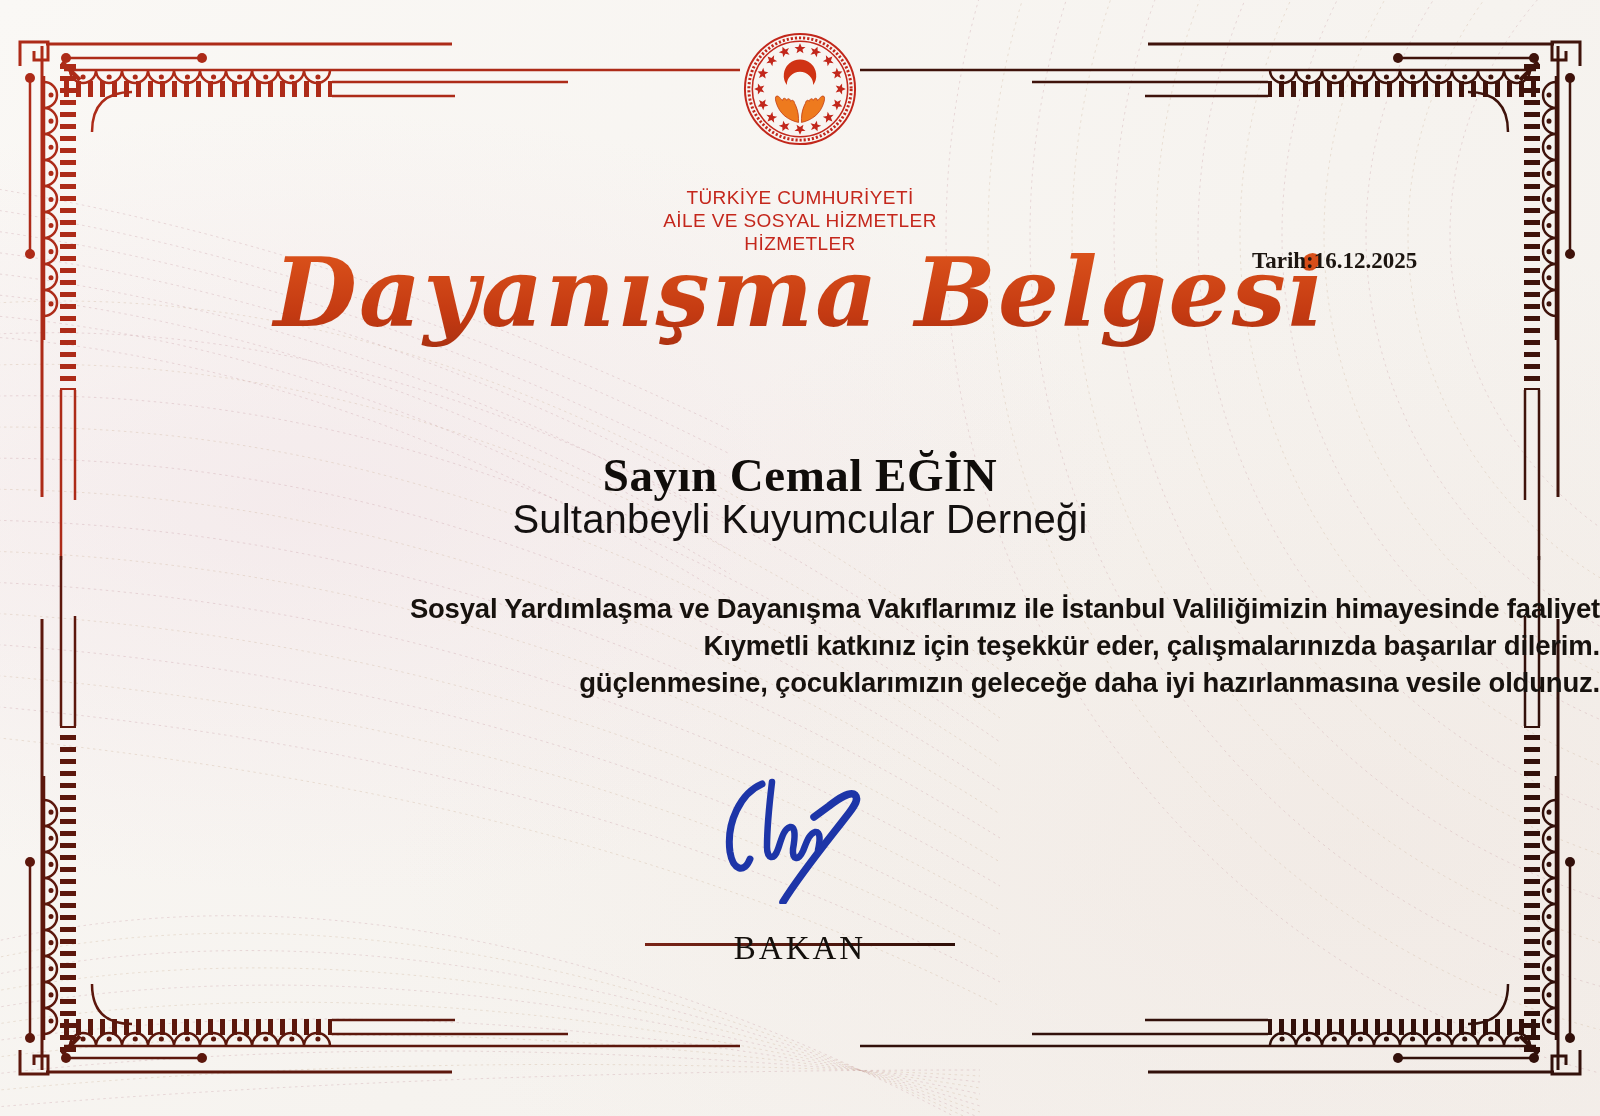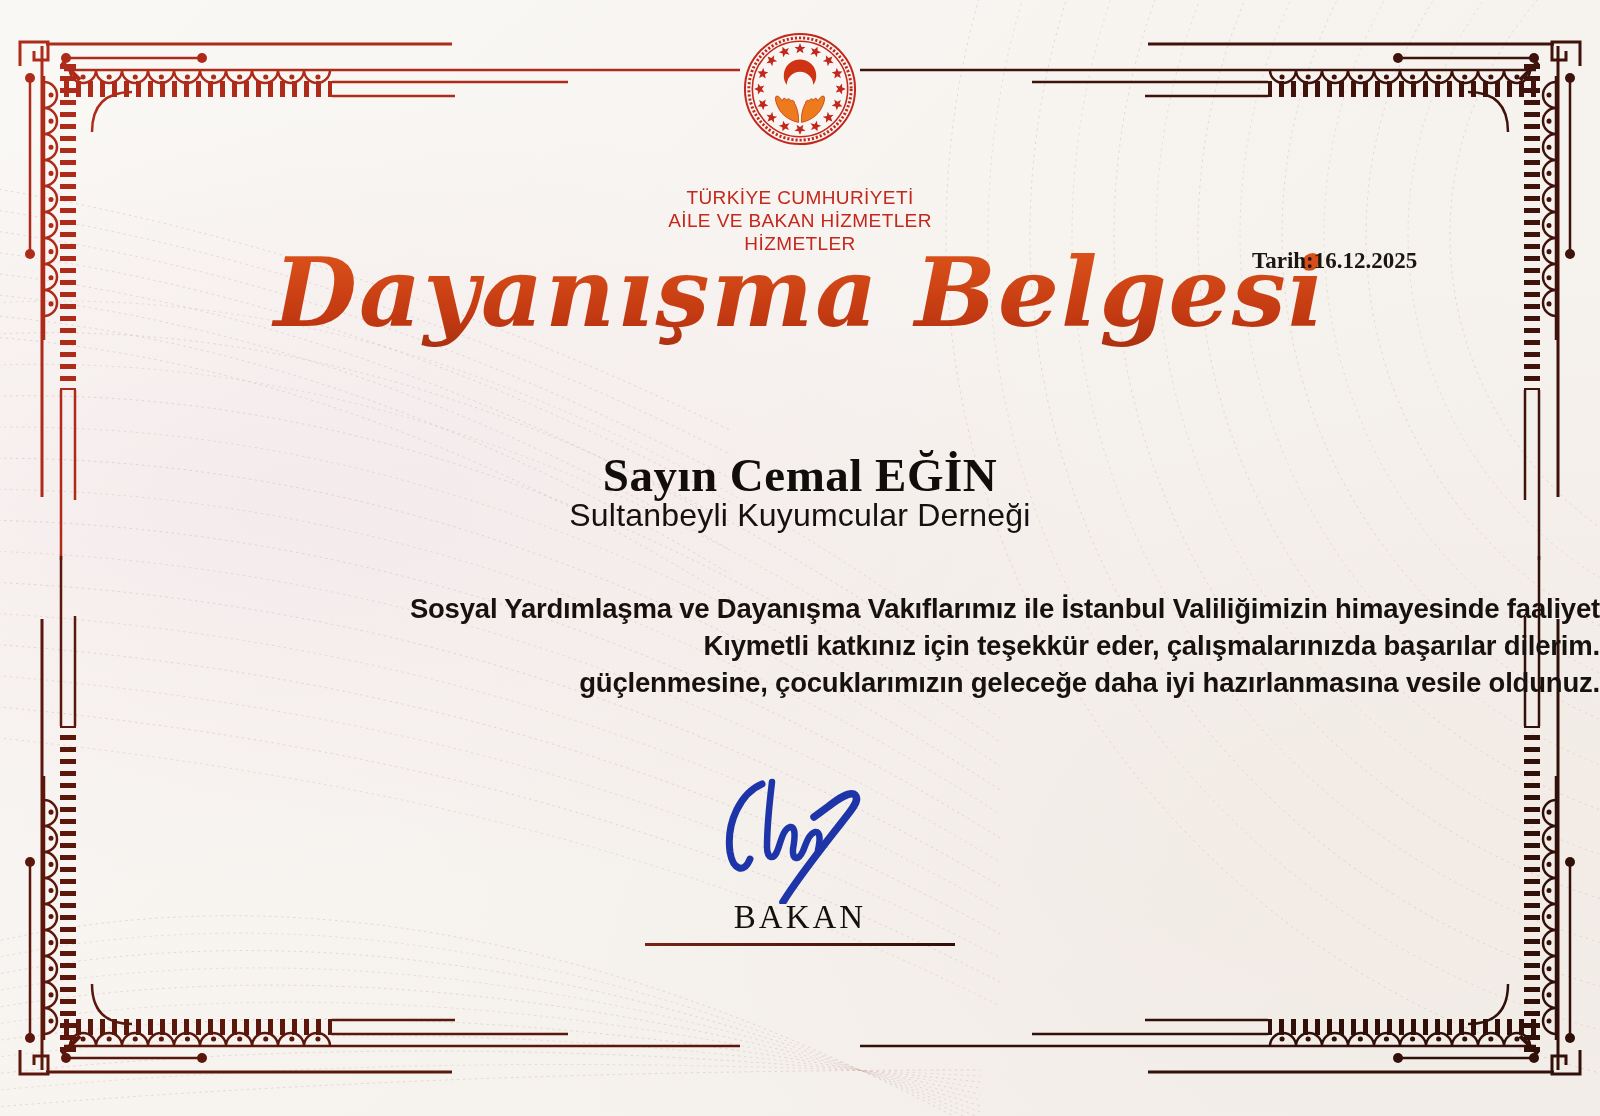--- a/index.html
+++ b/index.html
@@ -37,34 +37,34 @@
     -webkit-background-clip:text;background-clip:text;color:transparent;
     letter-spacing:2px;
   }
 
   .date-line{position:absolute;left:1252px;top:248px;
     font-family:"Liberation Serif",serif;font-weight:bold;font-size:23px;color:#1c1510;}
 
   .recipient{top:448px;font-family:"Liberation Serif",serif;font-weight:bold;
     font-size:47px;color:#100d0a;letter-spacing:.5px;}
 
-  .organization{top:497px;font-size:32px;color:#141110;letter-spacing:.2px;}
+  .organization{top:497px;font-size:40px;color:#141110;letter-spacing:.2px;}
 
   .body-text{top:590px;font-size:27.5px;font-weight:bold;color:#17120e;
     line-height:37px;letter-spacing:-0.2px;text-align:right;}
 
   .sig-svg{position:absolute;left:600px;top:752px;width:320px;height:152px;}
 
   .signer-name{top:884px;font-family:"Liberation Serif",serif;
     font-size:36px;color:#14100c;letter-spacing:.5px;}
 
   .signer-rule{position:absolute;left:645px;top:943px;width:310px;height:3px;
     background:linear-gradient(90deg,#7a2417,#2e0f08);}
 
-  .signer-title{top:899px;font-family:"Liberation Serif",serif;
+  .signer-title{top:930px;font-family:"Liberation Serif",serif;
     font-size:33px;color:#14100c;letter-spacing:3px;}
 </style>
 </head>
 <body>
 
 <div class="page">
 
   <svg class="layer" viewBox="0 0 1600 1116">
     <g id="gpaths" fill="none">
         <path d="M-80,310 C300,262 650,410 1000,670" stroke="rgba(198,168,138,0.30)" stroke-width="1" stroke-dasharray="2.5 3.5" fill="none"></path>
@@ -202,21 +202,21 @@
 
       <g stroke="#c0390f" stroke-width="0.8" fill="#ee7a1e" stroke-linejoin="round">
         <path d="M-1.5,34 C-11,32 -21,26 -24.5,13 C-25.5,9 -25,6 -22,7.5 C-20,8.5 -19.5,11 -17.5,11.5 C-17.5,8.5 -14.5,9 -13.5,11.5 C-12.5,9 -10,9.5 -9.5,12.5 C-8,10.5 -6,11.5 -5.5,14.5 C-3.5,18 -1.5,24 -1.5,30 Z"></path>
         <path d="M1.5,34 C11,32 21,26 24.5,13 C25.5,9 25,6 22,7.5 C20,8.5 19.5,11 17.5,11.5 C17.5,8.5 14.5,9 13.5,11.5 C12.5,9 10,9.5 9.5,12.5 C8,10.5 6,11.5 5.5,14.5 C3.5,18 1.5,24 1.5,30 Z"></path>
       </g>
     </svg>
   </div>
 
   <div class="centered ministry">
     <div>TÜRKİYE CUMHURİYETİ</div>
-    <div>AİLE VE BAKAN HİZMETLER</div>
+    <div>AİLE VE SOSYAL HİZMETLER</div>
     <div>HİZMETLER</div>
   </div>
 
   <div class="centered cert-title">Dayanışma Belgesi</div>
 
   <div class="date-line">Tarih:16.12.2025</div>
 
   <div class="centered recipient">Sayın Cemal EĞİN</div>
   <div class="centered organization">Sultanbeyli Kuyumcular Derneği</div>
 

